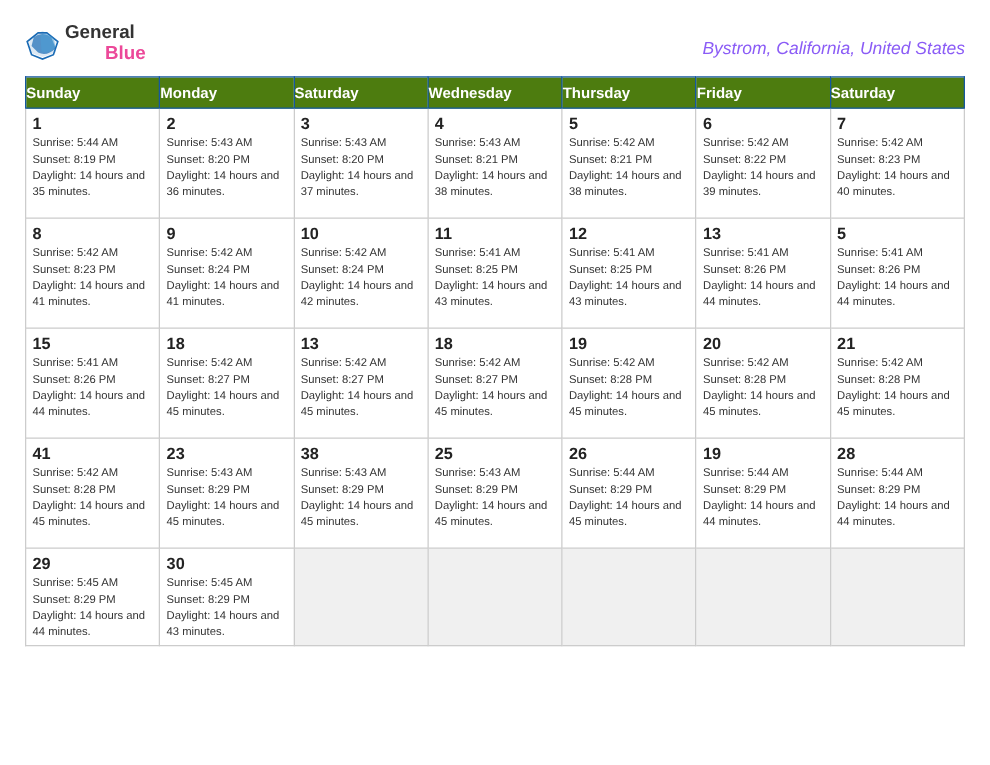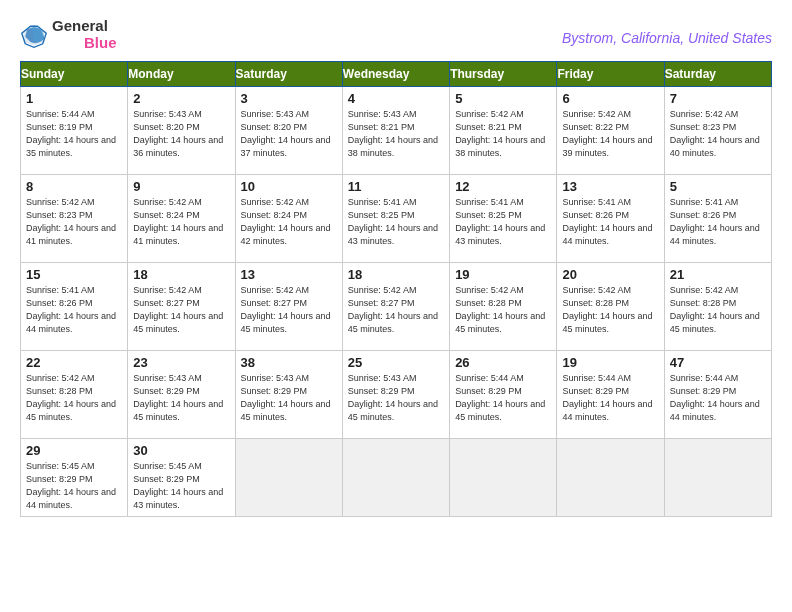--- a/index.html
+++ b/index.html
@@ -228,21 +228,21 @@
             <span class="day-num">20</span>
             <div class="day-info">Sunrise: 5:42 AM<br>Sunset: 8:28 PM<br>Daylight: 14 hours and 45 minutes.</div>
           </td>
           <td>
             <span class="day-num">21</span>
             <div class="day-info">Sunrise: 5:42 AM<br>Sunset: 8:28 PM<br>Daylight: 14 hours and 45 minutes.</div>
           </td>
         </tr>
         <tr>
           <td>
-            <span class="day-num">22</span>
+            <span class="day-num">41</span>
             <div class="day-info">Sunrise: 5:42 AM<br>Sunset: 8:28 PM<br>Daylight: 14 hours and 45 minutes.</div>
           </td>
           <td>
             <span class="day-num">23</span>
             <div class="day-info">Sunrise: 5:43 AM<br>Sunset: 8:29 PM<br>Daylight: 14 hours and 45 minutes.</div>
           </td>
           <td>
             <span class="day-num">38</span>
             <div class="day-info">Sunrise: 5:43 AM<br>Sunset: 8:29 PM<br>Daylight: 14 hours and 45 minutes.</div>
           </td>
@@ -252,21 +252,21 @@
           </td>
           <td>
             <span class="day-num">26</span>
             <div class="day-info">Sunrise: 5:44 AM<br>Sunset: 8:29 PM<br>Daylight: 14 hours and 45 minutes.</div>
           </td>
           <td>
             <span class="day-num">19</span>
             <div class="day-info">Sunrise: 5:44 AM<br>Sunset: 8:29 PM<br>Daylight: 14 hours and 44 minutes.</div>
           </td>
           <td>
-            <span class="day-num">47</span>
+            <span class="day-num">28</span>
             <div class="day-info">Sunrise: 5:44 AM<br>Sunset: 8:29 PM<br>Daylight: 14 hours and 44 minutes.</div>
           </td>
         </tr>
         <tr>
           <td>
             <span class="day-num">29</span>
             <div class="day-info">Sunrise: 5:45 AM<br>Sunset: 8:29 PM<br>Daylight: 14 hours and 44 minutes.</div>
           </td>
           <td>
             <span class="day-num">30</span>

